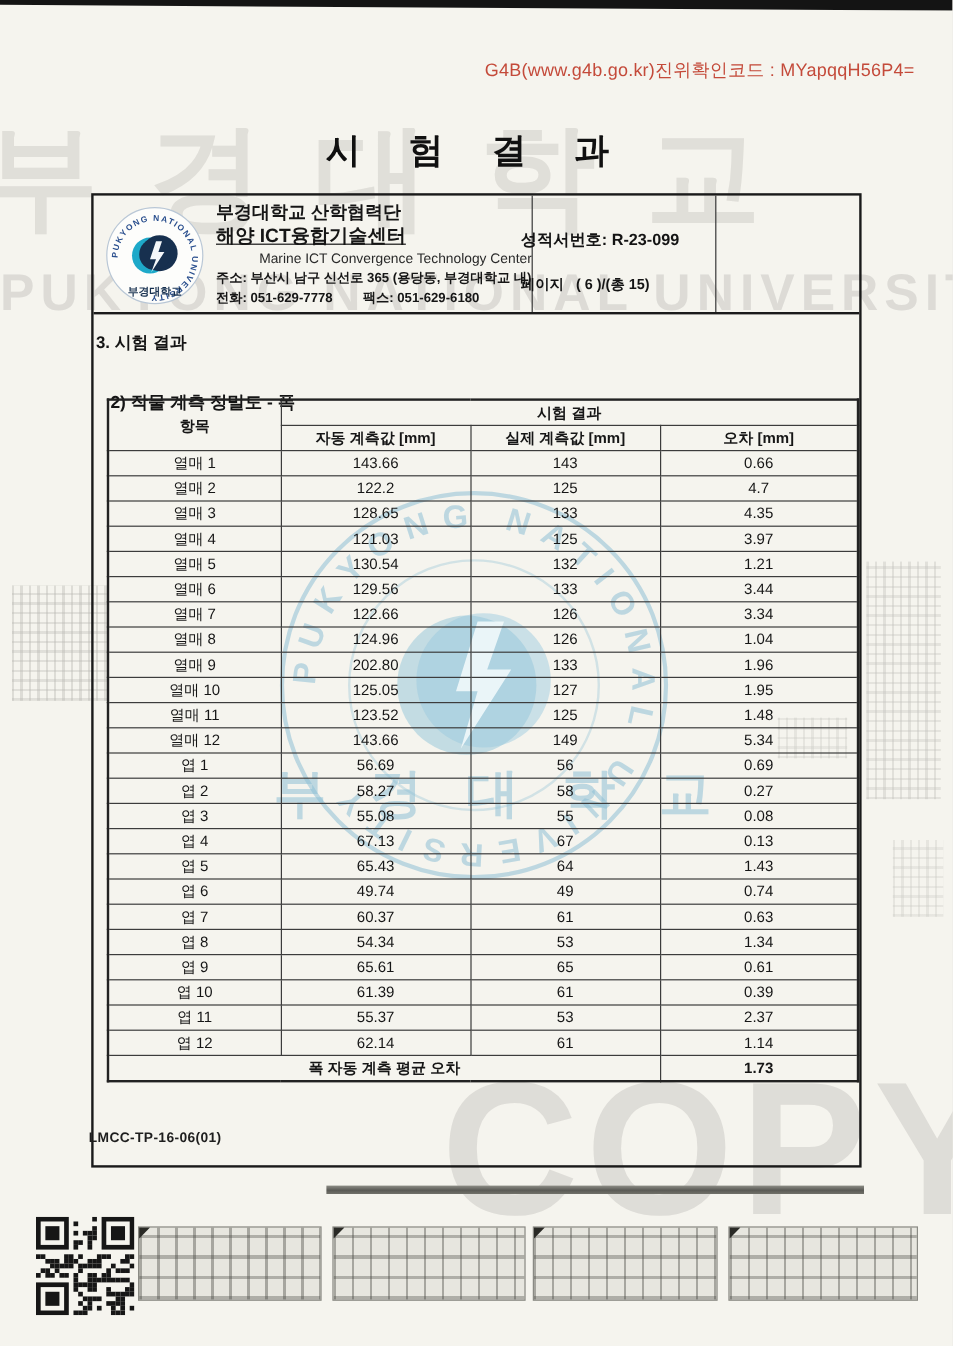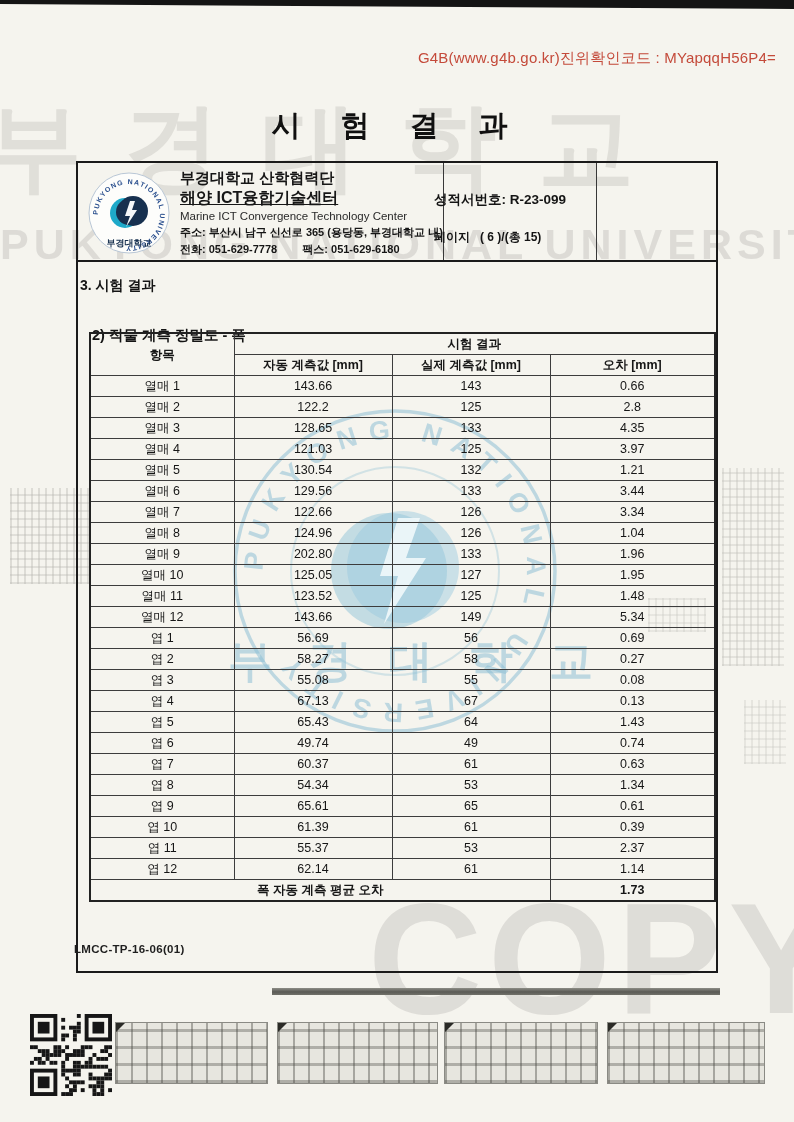--- a/index.html
+++ b/index.html
@@ -27,37 +27,37 @@
   .hatch { position:absolute; z-index:0; pointer-events:none; opacity:.55;
     background:
       repeating-linear-gradient(90deg, rgba(120,120,114,0.35) 0 2px, transparent 2px 7px),
       repeating-linear-gradient(0deg, rgba(120,120,114,0.30) 0 2px, transparent 2px 8px);
   }
   .hatch-1 { left:10px; top:488px; width:80px; height:96px; }
   .hatch-2 { left:722px; top:468px; width:62px; height:198px; opacity:.45; }
   .hatch-3 { left:648px; top:598px; width:58px; height:34px; opacity:.35; }
   .hatch-4 { left:744px; top:700px; width:42px; height:64px; opacity:.35; }
   
-  .verify-code { position:absolute; top:49px; right:18px; z-index:2;
+  .verify-code { position:absolute; top:49px; right:32px; z-index:2;
     color:#c44a3a; font-size:15px; font-weight:500; letter-spacing:.2px; }
   
   .page-title { position:absolute; top:106px; left:77px; width:641px; z-index:2;
     text-align:center; font-size:29px; font-weight:bold; letter-spacing:16px; color:#101010; }
   
   .content-box { position:absolute; left:76px; top:161px; width:642px; height:812px;
     border:2px solid #1a1a1a; z-index:1; }
   .header-section { position:absolute; top:0; left:0; right:0; height:99px;
     border-bottom:2px solid #1a1a1a; }
   .vline { position:absolute; top:0; bottom:0; width:1px; background:#383838; }
   .vline-1 { left:365px; } .vline-2 { left:518px; }
   .logo { position:absolute; left:9px; top:8px; width:84px; height:84px; }
   .org-block { position:absolute; left:102px; top:5px; color:#161616; }
   .org-kr1 { font-size:15px; font-weight:bold; line-height:20px; }
   .org-kr2 { font-size:16px; font-weight:bold; line-height:20px;text-decoration:underline; }
-  .org-en  { font-size:11.5px; line-height:16px; color:#2a2a2a; }
+  .org-en  { font-size:11.5px; line-height:16px; color:#2a2a2a;margin-left:36px; }
   .org-addr { font-size:11px; font-weight:bold; line-height:17px; }
   .org-tel  { font-size:11px; font-weight:bold; line-height:17px; }
   .org-tel .fax { margin-left:22px; }
   .report-block { position:absolute; left:356px; top:28px; width:145px; color:#141414; }
   .report-no { font-size:13.5px; font-weight:bold; }
   .page-line { font-size:12px; font-weight:bold; margin-top:20px; }
   .page-line .plabel { margin-right:10px; }
   .heading-1 { position:absolute; left:2px;  top:114px; font-size:14px;   font-weight:bold; color:#141414; }
   .heading-2 { position:absolute; left:14px; top:139px; font-size:14.5px; font-weight:bold; color:#141414;margin-top:24px; }
   
@@ -198,21 +198,21 @@
           <tr>
             <td>열매 1</td>
             <td>143.66</td>
             <td>143</td>
             <td>0.66</td>
           </tr>
           <tr>
             <td>열매 2</td>
             <td>122.2</td>
             <td>125</td>
-            <td>2.8</td>
+            <td>4.7</td>
           </tr>
           <tr>
             <td>열매 3</td>
             <td>128.65</td>
             <td>133</td>
             <td>4.35</td>
           </tr>
           <tr>
             <td>열매 4</td>
             <td>121.03</td>

